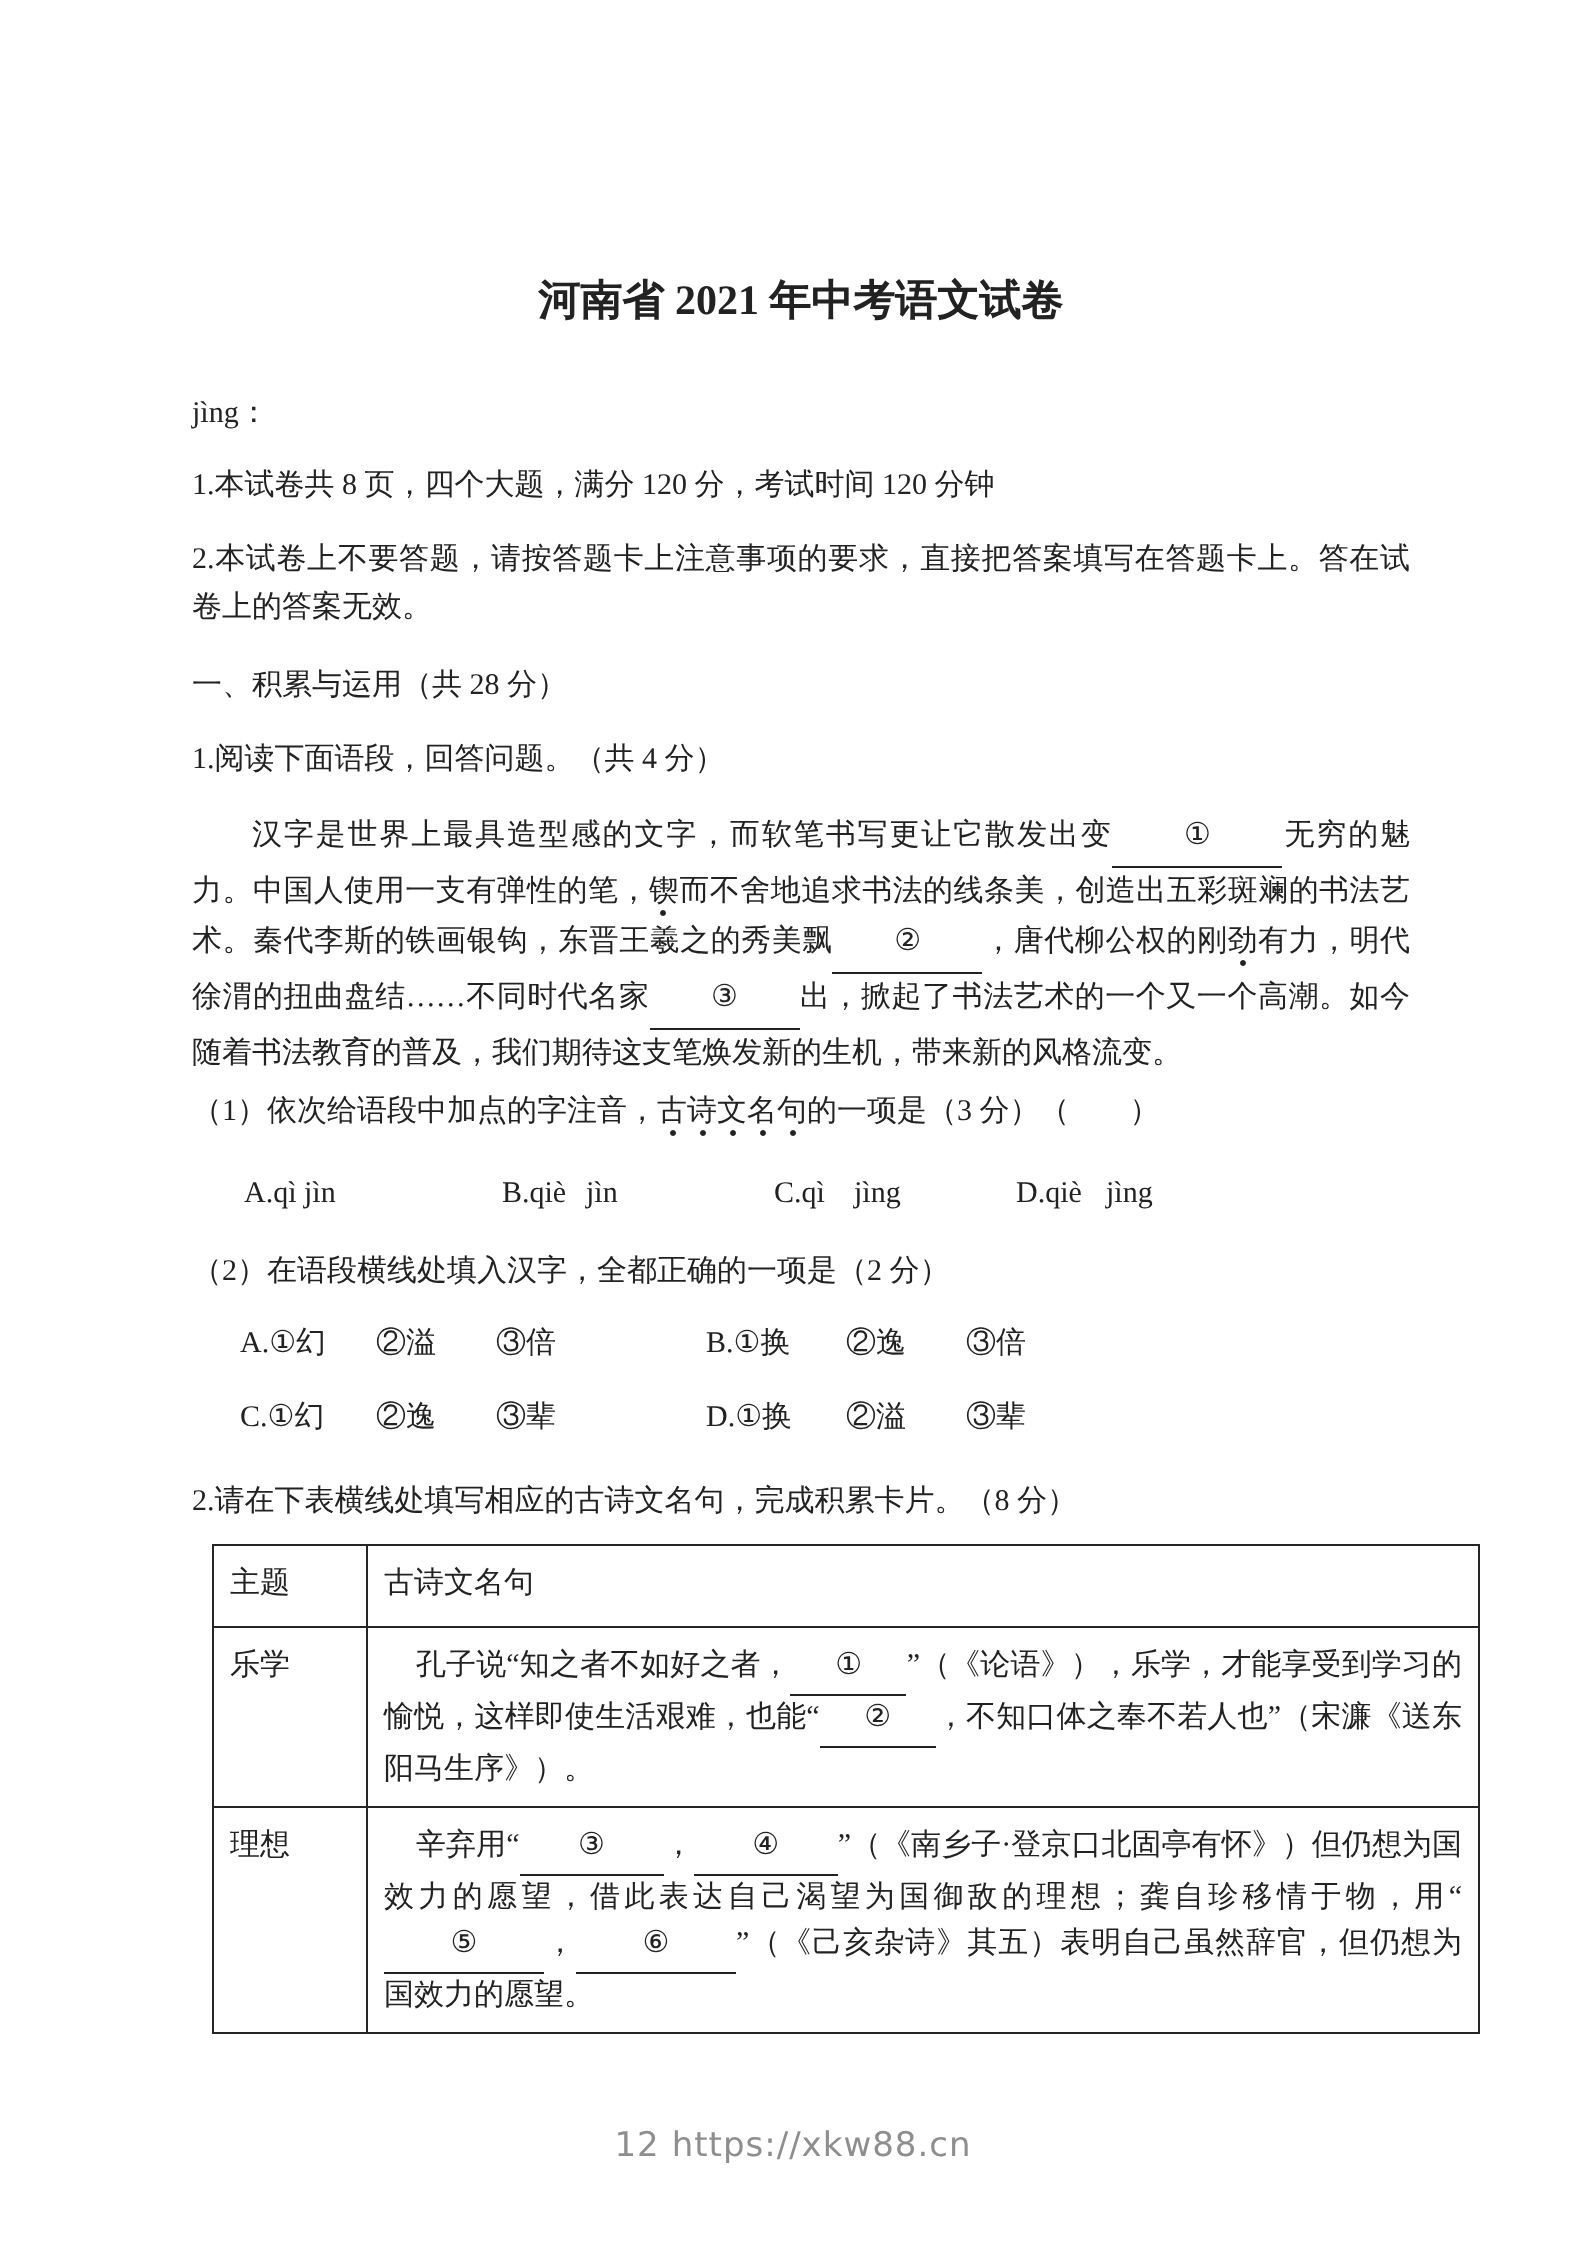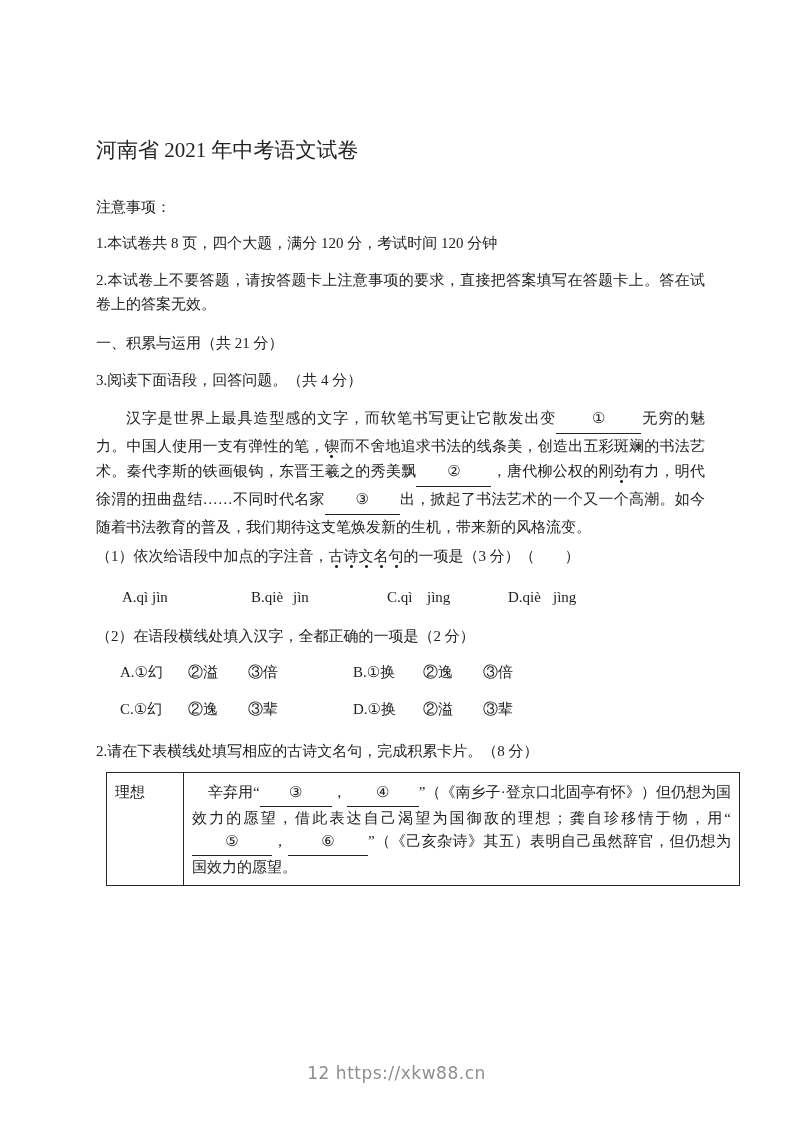--- a/index.html
+++ b/index.html
@@ -9,21 +9,21 @@
     margin:0 auto;
     background:#ffffff;
     font-family:"Liberation Serif","DejaVu Serif",serif;
     font-size:15px;
     color:#222222;
     overflow:hidden;
   }
   .content{position:absolute;left:96px;top:0;width:609px;}
   .blk{position:absolute;left:0;right:0;margin:0;line-height:24px;}
   .title{
-    top:137px;text-align:left;font-size:21px;font-weight:normal;line-height:27px;
+    top:137px;text-align:center;font-size:21px;font-weight:bold;line-height:27px;
   }
   .just{text-align:justify;}
   .passage{line-height:25px;text-indent:2em;font-family:Liberation Serif, serif;}
   .blank{
     display:inline-block;
     border-bottom:1.5px solid #222;
     text-align:center;
     padding-bottom:2px;
     text-indent:0;
   }
@@ -63,26 +63,26 @@
   .footer span{margin:16px 3px;}
 </style>
 </head>
 <body>
 
 <div class="page">
   <div class="content">
 
     <p class="blk title">河南省 2021 年中考语文试卷</p>
 
-    <p class="blk" style="top:195px">注意事项：</p>
+    <p class="blk" style="top:195px">jìng：</p>
     <p class="blk" style="top:231px">1.本试卷共 8 页，四个大题，满分 120 分，考试时间 120 分钟</p>
     <p class="blk just" style="top:268px">2.本试卷上不要答题，请按答题卡上注意事项的要求，直接把答案填写在答题卡上。答在试卷上的答案无效。</p>
 
-    <p class="blk" style="top:331px">一、积累与运用（共 21 分）</p>
-    <p class="blk" style="top:368px">3.阅读下面语段，回答问题。（共 4 分）</p>
+    <p class="blk" style="top:331px">一、积累与运用（共 28 分）</p>
+    <p class="blk" style="top:368px">1.阅读下面语段，回答问题。（共 4 分）</p>
 
     <p class="blk just passage" style="top:406px"><span>汉字是世界上最具造型感的文字，而软笔书写更让它散发出变</span><span class="blank bw85"><span>①</span></span><span>无穷的魅力。中国人使用一支有弹性的笔，</span><span class="em-dots">锲</span><span>而不舍地追求书法的线条美，创造出五彩斑斓的书法艺术。秦代李斯的铁画银钩，东晋王羲之的秀美飘</span><span class="blank bw75"><span>②</span></span><span>，唐代柳公权的刚</span><span class="em-dots">劲</span><span>有力，明代徐渭的扭曲盘结……不同时代名家</span><span class="blank bw75"><span>③</span></span><span>出，掀起了书法艺术的一个又一个高潮。如今随着书法教育的普及，我们期待这支笔焕发新的生机，带来新的风格流变。</span></p>
 
     <p class="blk" style="top:544px"><span>（1）依次给语段中加点的字注音，</span><span class="em-dots">古诗文名句</span><span>的一项是（3 分）（　　）</span></p>
 
     <div class="blk optrow" style="top:585px">
       <span class="pos" style="left:26px">A.qì</span>
       <span class="pos" style="left:56px">jìn</span>
       <span class="pos" style="left:155px">B.qiè</span>
       <span class="pos" style="left:197px">jìn</span>
@@ -109,20 +109,36 @@
       <span class="pos" style="left:152px">③辈</span>
       <span class="pos" style="left:257px">D.①换</span>
       <span class="pos" style="left:327px">②溢</span>
       <span class="pos" style="left:387px">③辈</span>
     </div>
 
     <p class="blk" style="top:739px">2.请在下表横线处填写相应的古诗文名句，完成积累卡片。（8 分）</p>
 
     <table class="card">
       <tbody>
+          <tr class="hrow">
+        <td class="c1">
+              <p class="cellhead">主题</p>
+            </td>
+        <td class="c2">
+              <p class="cellhead">古诗文名句</p>
+            </td>
+      </tr>
+      <tr class="r1">
+        <td class="c1">
+              <p class="cellhead">乐学</p>
+            </td>
+        <td class="c2">
+          <p class="cellp"><span>孔子说“知之者不如好之者，</span><span class="blank bw58"><span>①</span></span><span>”（《论语》），乐学，才能享受到学习的愉悦，这样即使生活艰难，也能“</span><span class="blank bw58"><span>②</span></span><span>，不知口体之奉不若人也”（宋濂《送东阳马生序》）。</span></p>
+        </td>
+      </tr>
       <tr class="r2">
         <td class="c1">
               <p class="cellhead">理想</p>
             </td>
         <td class="c2">
           <p class="cellp"><span>辛弃用“</span><span class="blank bw72"><span>③</span></span><span>，</span><span class="blank bw72"><span>④</span></span><span>”（《南乡子·登京口北固亭有怀》）但仍想为国效力的愿望，借此表达自己渴望为国御敌的理想；龚自珍移情于物，用“</span><span class="blank bw80"><span>⑤</span></span><span>，</span><span class="blank bw80"><span>⑥</span></span><span>”（《己亥杂诗》其五）表明自己虽然辞官，但仍想为国效力的愿望。</span></p>
         </td>
       </tr>
     </tbody>
       </table>

